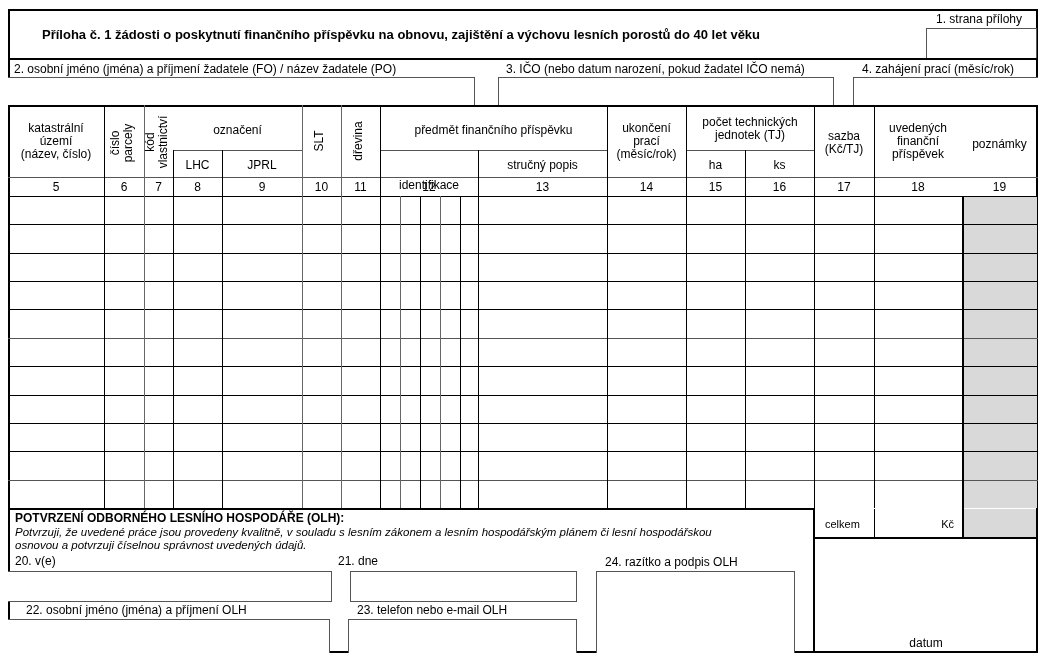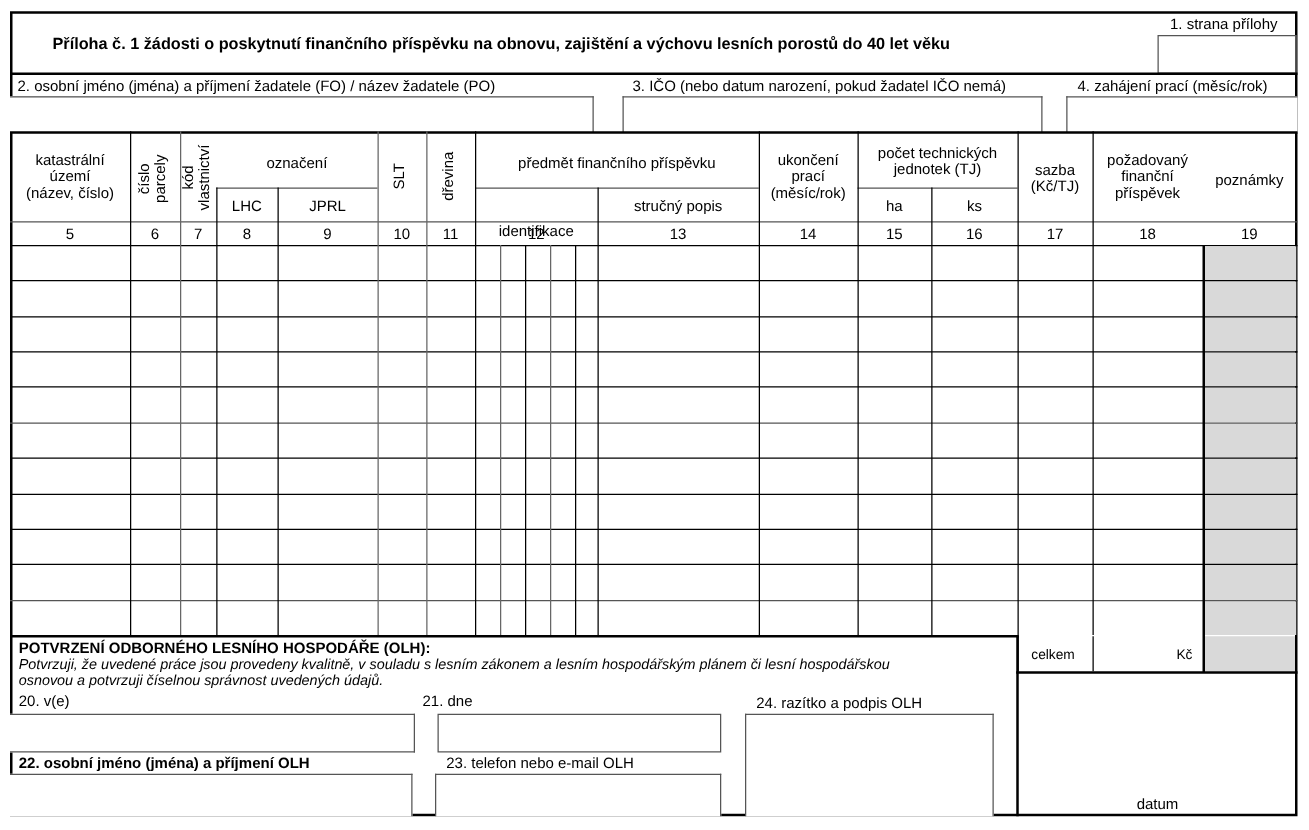--- a/index.html
+++ b/index.html
@@ -98,21 +98,21 @@
     <div class="hline" style="left:686px; width:128px; top:150px; border-top-color:#555;"></div>
     <div class="txt ctr" style="left:686px; width:59px; top:158px;">ha</div>
     <div class="txt ctr" style="left:745px; width:69px; top:158px;">ks</div>
 
     <div class="txt ctr" style="left:814px; width:60px; top:130px; line-height:13px;">
       <div>sazba</div>
       <div>(Kč/TJ)</div>
     </div>
 
     <div class="txt ctr" style="left:874px; width:88px; top:122px; line-height:13px;">
-      <div>požadovaný</div>
+      <div>uvedených</div>
       <div>finanční</div>
       <div>příspěvek</div>
     </div>
 
     <div class="txt ctr" style="left:962px; width:75px; top:137px;">poznámky</div>
   </div>
 
   <div class="hline gray" style="left:8px; width:1030px; top:177px;"></div>
   <div id="colnum-row">
       <div class="txt ctr" style="left: 8px; width: 96px; top: 180px;">5</div>
@@ -373,21 +373,21 @@
   <div class="box" style="left:8px; top:571px; width:324px; height:31px; border-left:none;">
     <input class="fld" style="left: 0px; top: 0px; width: 100%; height: 100%;">
   </div>
   <div class="txt" style="left:338px; top:554px;">21. dne</div>
   <div class="box" style="left:350px; top:571px; width:227px; height:31px;">
     <input class="fld" style="left: 0px; top: 0px; width: 100%; height: 100%;">
   </div>
   <div class="txt" style="left:605px; top:555px;">24. razítko a podpis OLH</div>
   <div class="box" style="left:596px; top:571px; width:199px; height:82px; border-bottom:none;"></div>
 
-  <div class="txt" style="left:15px; top:603px;font-weight:bold;">22. osobní jméno (jména) a příjmení OLH</div>
+  <div class="txt" style="left:26px; top:603px;">22. osobní jméno (jména) a příjmení OLH</div>
   <div class="box" style="left:8px; top:619px; width:322px; height:34px; border-left:none; border-bottom:none;">
     <input class="fld" style="left: 0px; top: 0px; width: 100%; height: 100%;">
   </div>
   <div class="txt" style="left:357px; top:603px;">23. telefon nebo e-mail OLH</div>
   <div class="box" style="left:348px; top:619px; width:229px; height:34px; border-bottom:none;">
     <input class="fld" style="left: 0px; top: 0px; width: 100%; height: 100%;">
   </div>
 
   <div class="cell" style="left:815px; top:539px; width:222px; height:113px;">
     <div class="txt ctr" style="left:0; width:222px; top:97px;">datum</div>

